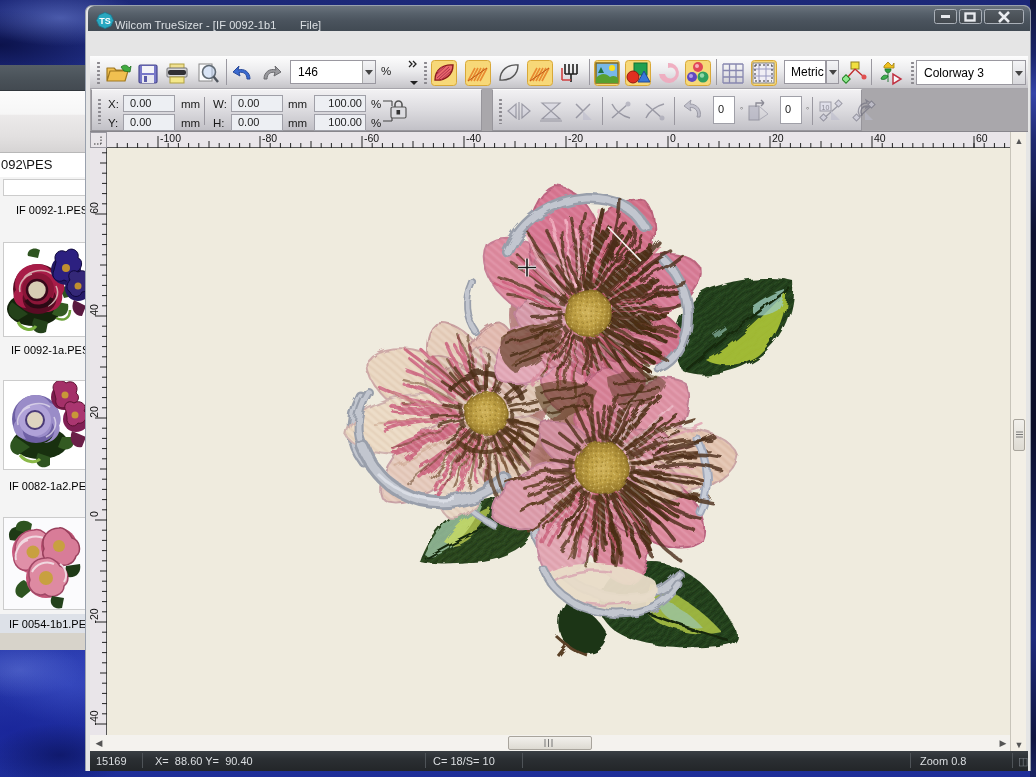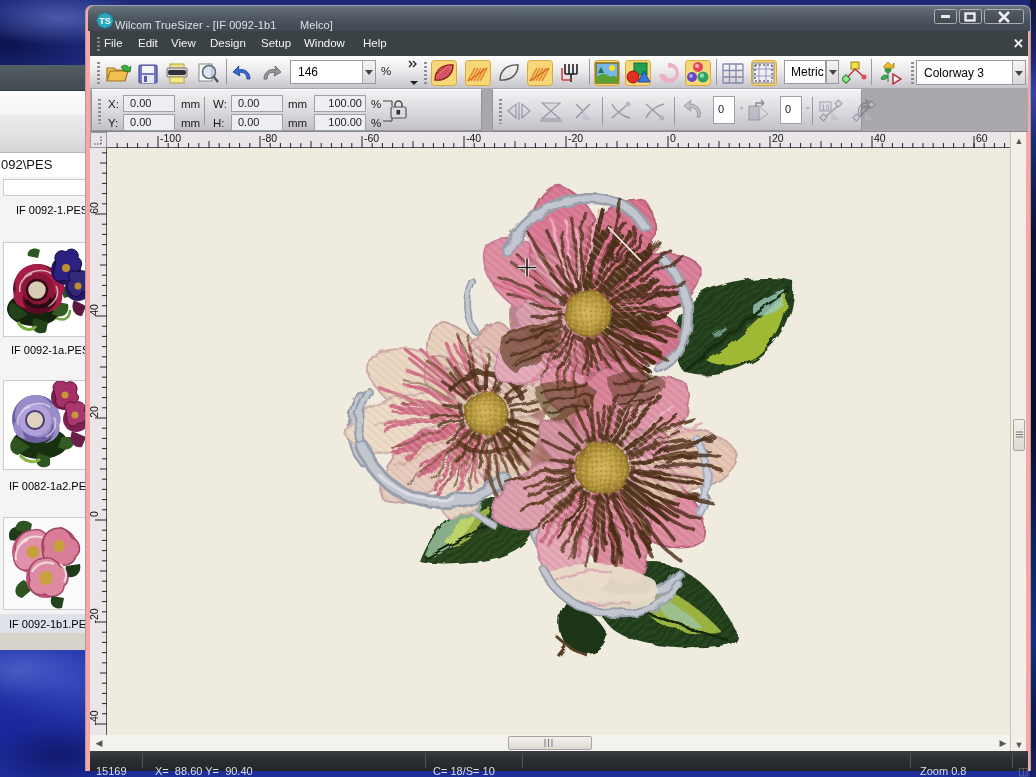--- a/index.html
+++ b/index.html
@@ -18,21 +18,21 @@
 #dlgdark{position:absolute;left:0;top:0;width:86px;height:26px;
  background:linear-gradient(180deg,#565f66 0%,#4a5259 55%,#434a51 100%);border-bottom:1px solid #31373c}
 #dlgtool{position:absolute;left:0;top:26px;width:86px;height:61px;
  background:linear-gradient(180deg,#fcfcfc 0%,#f6f6f6 38%,#eceaea 40%,#e2e0e0 75%,#d6d4d4 100%)}
 #dlgaddr{position:absolute;left:0;top:87px;width:86px;height:25px;background:#fff;border-top:1px solid #b8b8b8;
  font-size:13px;color:#111;padding:4px 0 0 1px;white-space:nowrap}
 #dlglist{position:absolute;left:0;top:112px;width:86px;height:471px;background:#f4f4f4}
 .thumbbox{position:absolute;left:3px;width:92px;background:#fff;border:1px solid #ccc}
 .tlabel{position:absolute;left:0;width:86px;font-size:11px;color:#000;white-space:nowrap}
 
-#win{position:absolute;left:85px;top:5px;width:946px;height:766px;background:#fca5a5;
+#win{position:absolute;left:85px;top:5px;width:946px;height:766px;background:#e5e5e5;
  border:1px solid #99a1ad;border-bottom:none;border-radius:7px 7px 0 0}
 #title{position:absolute;left:2px;top:0px;width:942px;height:25px;border-radius:6px 6px 0 0;
  background:linear-gradient(180deg,#6b747e 0%,#57616b 30%,#4a535d 60%,#414a53 100%)}
 #title .txt{position:absolute;top:13px;font-size:11px;color:#dce0e4;letter-spacing:.1px}
 .wbtn{position:absolute;top:3px;height:15px;background:linear-gradient(180deg,#555c63,#43494f);
  border:1px solid #aab0b8;border-radius:2.5px}
 
 #menu{position:absolute;left:4px;top:25px;width:938px;height:25px;background:#3b4246;color:#f2f4f6;font-size:11.5px}
 #menu span{position:absolute;top:6px}
 
@@ -53,21 +53,21 @@
 #hruler{position:absolute;left:21px;top:126px;width:905px;height:16px;background:#e9e5e9;border-bottom:1px solid #555}
 #vruler{position:absolute;left:4px;top:142px;width:17px;height:587px;background:#e9e5e9;border-right:1px solid #555}
 #canvas{position:absolute;left:21px;top:142px;width:903px;height:587px;background:#efebde}
 #vsb{position:absolute;left:924px;top:126px;width:16px;height:619px;background:#f3efe6;border-left:1px solid #c8c4ba}
 #hsb{position:absolute;left:4px;top:729px;width:920px;height:16px;background:#f4f2ee}
 .sbthumb{position:absolute;background:linear-gradient(180deg,#f2f0ec,#dddad2);border:1px solid #a8a49c;border-radius:2px}
 .sbarrow{position:absolute;color:#555;font-size:9px;line-height:15px;text-align:center}
 
 #status{position:absolute;left:4px;top:745px;width:938px;height:20px;
  background:linear-gradient(180deg,#3a3f44 0%,#2b2f33 40%,#232629 100%);color:#dcdfe2;font-size:11px}
-#status span{position:absolute;top:14px}
+#status span{position:absolute;top:4px}
 .ssep{position:absolute;top:2px;width:1px;height:15px;background:#4e5358}
 </style></head>
 <body>
 <div id="desktop"></div>
 <div id="dlg">
     <div id="dlgdark"></div>
     <div id="dlgtool"></div>
 <div id="dlgaddr">092\PES</div>
 <div id="dlglist">
 <div class="thumbbox" style="top:2px;height:17px;left:3px"></div>
@@ -132,56 +132,45 @@
 <circle cx="55" cy="28" r="18" fill="#b84e70"></circle>
 <path d="M55,10 C44,10 36,20 40,31 C36,38 44,48 53,45 C60,50 70,46 72,38 C78,34 76,22 68,20 C64,12 58,9 55,10 Z" fill="#d87c98" stroke="#98405c" stroke-width="1.5"></path>
 <circle cx="55" cy="28" r="6" fill="#c8a040"></circle>
 <circle cx="42" cy="60" r="20" fill="#c25678"></circle>
 <path d="M42,40 C30,40 22,50 26,62 C22,70 32,80 41,76 C48,82 60,76 60,68 C68,62 62,50 56,48 C52,42 46,39 42,40 Z" fill="#de8aa2" stroke="#a04866" stroke-width="1.5"></path>
 <path d="M28,54 C32,46 42,42 50,46 M60,64 C64,58 62,50 56,46" stroke="#f0d8e0" stroke-width="2" fill="none"></path>
 <circle cx="42" cy="60" r="7" fill="#c8a040"></circle>
 <path d="M48,78 C44,86 50,92 58,90 L60,80 Z" fill="#24421c"></path>
 </svg></div>
 <div style="position:absolute;left:0;top:437px;width:86px;height:19px;background:#dde1e8"></div>
-<div class="tlabel" style="top:441px;left:9px">IF 0092-1b1.PE</div>
+<div class="tlabel" style="top:441px;left:9px">IF 0054-1b1.PE</div>
 <div style="position:absolute;left:0;top:456px;width:86px;height:17px;background:#d7d3ca"></div>
 </div>
   </div>
 <div id="rightstrip"></div>
 <div id="win">
   <div id="title">
       <svg style="position:absolute;left:8px;top:6px" width="18" height="17">
         <path d="M9,0.5 L15,3 L17.5,8.5 L15,14 L9,16.5 L3,14 L0.5,8.5 L3,3 Z" fill="#2aa8c0" stroke="#1a7890" stroke-width="0.8"></path>
 <text x="9" y="12" font-size="9" font-weight="bold" fill="#fff" text-anchor="middle" font-family="Liberation Sans">TS</text>
       </svg>
       <span class="txt" style="left:27px">Wilcom TrueSizer - [IF 0092-1b1</span>
-      <span class="txt" style="left:212px">Melco]</span>
+      <span class="txt" style="left:212px">File]</span>
       <div class="wbtn" style="left:846px;width:23px"></div>
       <div class="wbtn" style="left:871px;width:23px"></div>
       <div class="wbtn" style="left:896px;width:40px"></div>
       <svg style="position:absolute;left:852px;top:9px" width="12" height="4">
         <rect x="1" y="0" width="9" height="3" fill="#e8eaee"></rect>
       </svg>
       <svg style="position:absolute;left:876px;top:6px" width="13" height="10">
         <rect x="1.5" y="1.5" width="9" height="7" fill="none" stroke="#e8eaee" stroke-width="2.4"></rect>
       </svg>
       <svg style="position:absolute;left:909px;top:5px" width="14" height="12">
         <path d="M2,1 L12,11 M12,1 L2,11" stroke="#eceef2" stroke-width="2.6"></path>
       </svg>
-    </div>
-  <div id="menu">
-      <div class="grip" style="left:7px;top:5px;height:15px"></div>
-      <span style="left:14px">File</span>
-      <span style="left:48px">Edit</span>
-      <span style="left:81px">View</span>
-      <span style="left:120px">Design</span>
-      <span style="left:171px">Setup</span>
-      <span style="left:214px">Window</span>
-      <span style="left:273px">Help</span>
-      <span style="left:923px;top:5px;font-size:13px;font-weight:bold">✕</span>
     </div>
   <div id="tb1">
       <div class="grip" style="left:7px;top:5px;height:24px"></div>
       <svg style="position:absolute;left:14px;top:6px" width="28" height="23">
         <path d="M3,19 L6,9 L24,9 L21,19 Z M3,19 L3,6 L10,6 L12,8 L20,8" fill="#f0c050" stroke="#a07820" stroke-width="1.2" stroke-linejoin="round"></path>
 <path d="M17,5 C20,2 24,3 25,6 L27,4 L26,10 L20,9 Z" fill="#3faa3f" stroke="#207020" stroke-width="0.8"></path>
       </svg>
       <svg style="position:absolute;left:46px;top:6px" width="24" height="23">
         <rect x="3" y="3" width="18" height="18" rx="1.5" fill="#7878c8" stroke="#4a4a90" stroke-width="1.2"></rect>
 <rect x="6" y="4" width="12" height="7" fill="#f4f4f8"></rect>

